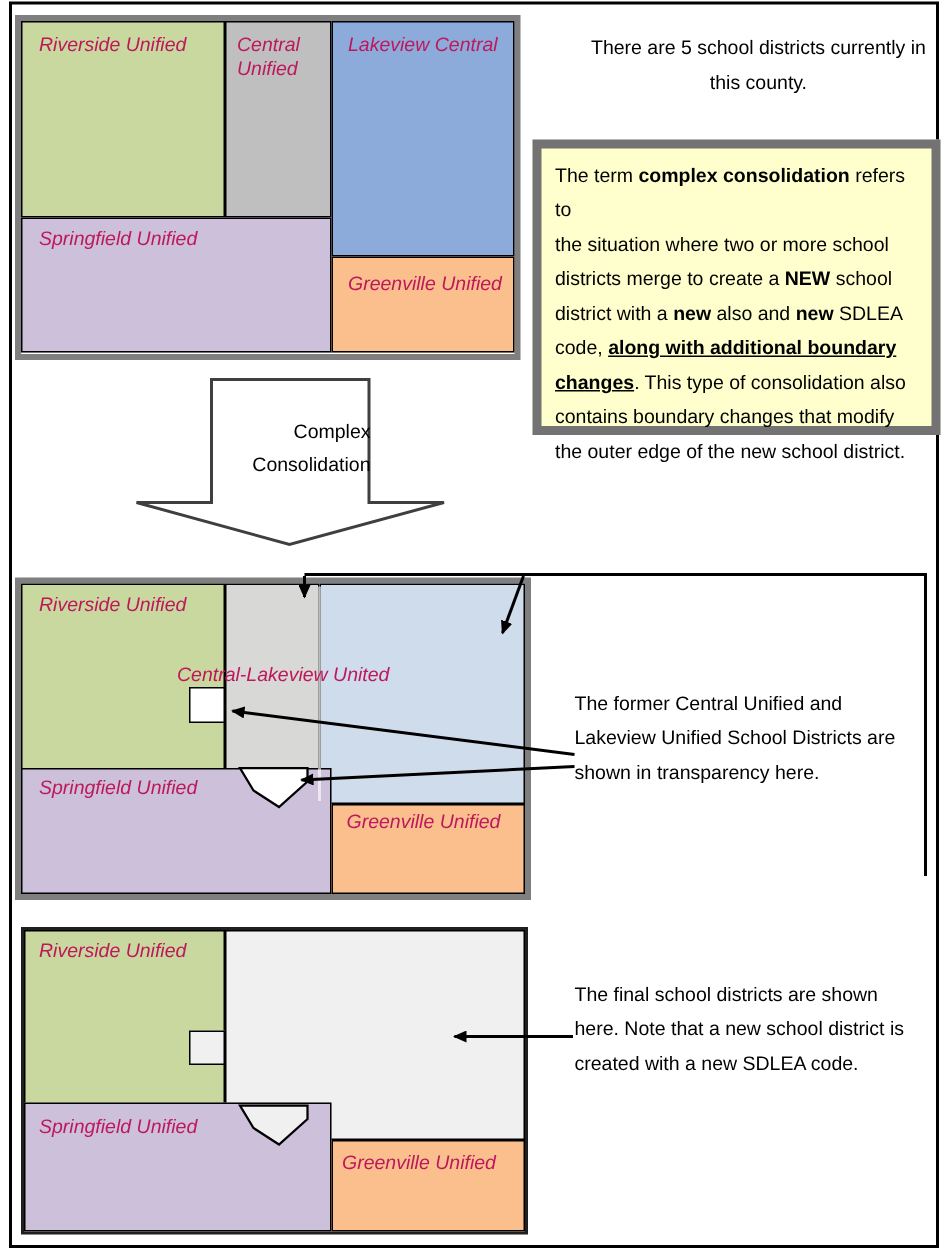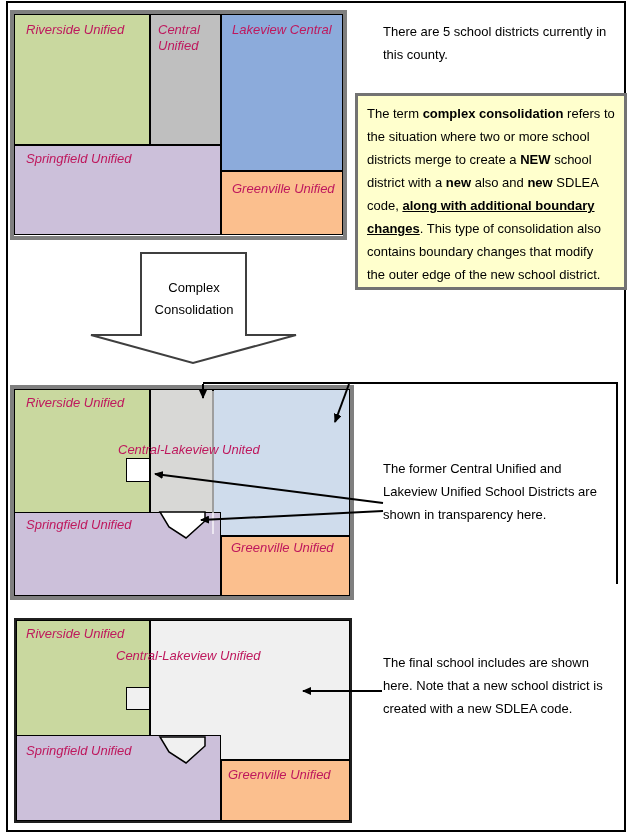--- a/index.html
+++ b/index.html
@@ -12,21 +12,21 @@
   .map3{border:2px solid #1f1f1f;}
   .inner{position:absolute;left:0;top:0;right:0;bottom:0;}
   .dist{position:absolute;border:1px solid #000;box-sizing:border-box;}
   .dlabel{position:absolute;font-size:13px;line-height:16px;white-space:pre;color:#be185d;font-style:italic;}
   .dlabel.center{text-align:left;}
   .wrap{white-space:normal;}
   .notch{position:absolute;border:1px solid #000;box-sizing:border-box;}
   .pent{position:absolute;}
   .formerline{position:absolute;background:rgba(255,255,255,.62);}
   .bodytext{position:absolute;font-size:13px;line-height:23px;white-space:pre;}
-  .notebox{position:absolute;border:3px solid #737373;box-sizing:border-box;
+  .notebox{position:absolute;border:6px solid #737373;box-sizing:border-box;
         padding:6px 9px;font-size:13px;line-height:23px;white-space:pre-line;}
   .b{font-weight:bold;}
   .bu{font-weight:bold;text-decoration:underline;margin-top:12px;}
   .blockarrow{position:absolute;}
   .arrowlabel{position:absolute;font-size:13px;line-height:22px;text-align:center;white-space:pre-line;}
   .overlay{position:absolute;left:0;top:0;width:632px;height:840px;pointer-events:none;}
   .para + .para{margin-top:20px;}
 </style>
 </head>
 <body>
@@ -42,36 +42,36 @@
       <div class="dist" style="left: 0px; top: 131px; width: 207px; height: 90px; background: rgb(204, 192, 218);"></div>
       <div class="dist" style="left: 207px; top: 157px; width: 122px; height: 64px; background: rgb(251, 191, 142);"></div>
       <div class="dlabel" style="left:12px;top:8px;">Riverside Unified</div>
       <div class="dlabel wrap" style="left:144px;top:8px;width:58px;">Central Unified</div>
       <div class="dlabel" style="left:218px;top:8px;">Lakeview Central</div>
       <div class="dlabel" style="left:12px;top:137px;">Springfield Unified</div>
       <div class="dlabel" style="left:218px;top:167px;">Greenville Unified</div>
     </div>
   </div>
 
-  <div class="bodytext" style="left:383px;top:20px;">There are 5 school districts currently in
+  <div class="bodytext" style="left:394px;top:20px;text-align:center;">There are 5 school districts currently in
 this county.</div>
 
   <div class="notebox" style="left: 355px; top: 93px; width: 272px; height: 197px; background: rgb(255, 255, 205);"><span>The term </span><span class="b">complex consolidation</span><span> refers to
 the situation where two or more school
 districts merge to create a </span><span class="b">NEW</span><span> school
 district with a </span><span class="b">new</span><span> also and </span><span class="b">new</span><span> SDLEA
 code, </span><span class="bu">along with additional boundary
 changes</span><span>. This type of consolidation also
 contains boundary changes that modify
 the outer edge of the new school district.</span></div>
 
   <svg class="blockarrow" style="left:85px;top:250px;" width="215" height="116" viewBox="0 0 215 116">
     <polygon points="56,3 161,3 161,85 211,85 108,113 6,85 56,85" fill="#ffffff" stroke="#3f3f3f" stroke-width="2" stroke-linejoin="miter"></polygon>
   </svg>
-  <div class="arrowlabel" style="left:141px;top:277px;width:106px;">Complex
+  <div class="arrowlabel" style="left:141px;top:277px;width:106px;text-align:right;">Complex
 Consolidation</div>
 
   <div class="map map2" style="left:10px;top:385px;width:344px;height:215px;">
     <div class="inner">
       <div class="dist" style="left: 199px; top: 0px; width: 137px; height: 147px; background: rgb(207, 220, 236);"></div>
       <div class="dist" style="left: 136px; top: 0px; width: 63px; height: 125px; background: rgb(216, 216, 214);"></div>
       <div class="dist" style="left: 0px; top: 0px; width: 136px; height: 124px; background: rgb(201, 216, 159);"></div>
       <div class="dist" style="left: 0px; top: 123px; width: 207px; height: 84px; background: rgb(204, 192, 218);"></div>
       <div class="dist" style="left: 207px; top: 147px; width: 129px; height: 60px; background: rgb(251, 191, 142);"></div>
       <div class="formerline" style="left:198px;top:2px;width:2px;height:143px;"></div>
@@ -96,27 +96,26 @@
     <div class="inner">
       <div class="dist" style="left: 134px; top: 0px; width: 200px; height: 140px; background: rgb(240, 240, 240);"></div>
       <div class="dist" style="left: 0px; top: 0px; width: 134px; height: 117px; background: rgb(201, 216, 159);"></div>
       <div class="dist" style="left: 0px; top: 115px; width: 205px; height: 86px; background: rgb(204, 192, 218);"></div>
       <div class="dist" style="left: 205px; top: 140px; width: 129px; height: 61px; background: rgb(251, 191, 142);"></div>
       <div class="notch" style="left: 110px; top: 67px; width: 24px; height: 23px; background: rgb(240, 240, 240);"></div>
       <svg class="pent" style="left:138px;top:114px;" width="58" height="32" viewBox="0 0 58 32">
         <polygon points="6,3 51,3 51,12 32,29 15,18" fill="#f0f0f0" stroke="#000000" stroke-width="1.5"></polygon>
       </svg>
       <div class="dlabel" style="left:10px;top:6px;">Riverside Unified</div>
-      <div class="dlabel center" style="left:100px;top:28px;width:230px;">Central-Lakeview Unified</div>
       <div class="dlabel" style="left:10px;top:123px;">Springfield Unified</div>
       <div class="dlabel" style="left:212px;top:147px;">Greenville Unified</div>
     </div>
   </div>
 
-  <div class="bodytext" style="left:383px;top:651px;">The final school includes are shown
+  <div class="bodytext" style="left:383px;top:651px;">The final school districts are shown
 here. Note that a new school district is
 created with a new SDLEA code.</div>
 
   <svg class="overlay" width="632" height="840" viewBox="0 0 632 840">
     <defs>
       <marker id="ah" markerWidth="10" markerHeight="8" refX="8" refY="4" orient="auto" markerUnits="userSpaceOnUse">
         <path d="M0,0 L9,4 L0,8 z" fill="#000"></path>
       </marker>
     </defs>
     <path d="M203,383 H617 V584" fill="none" stroke="#000" stroke-width="2"></path>

